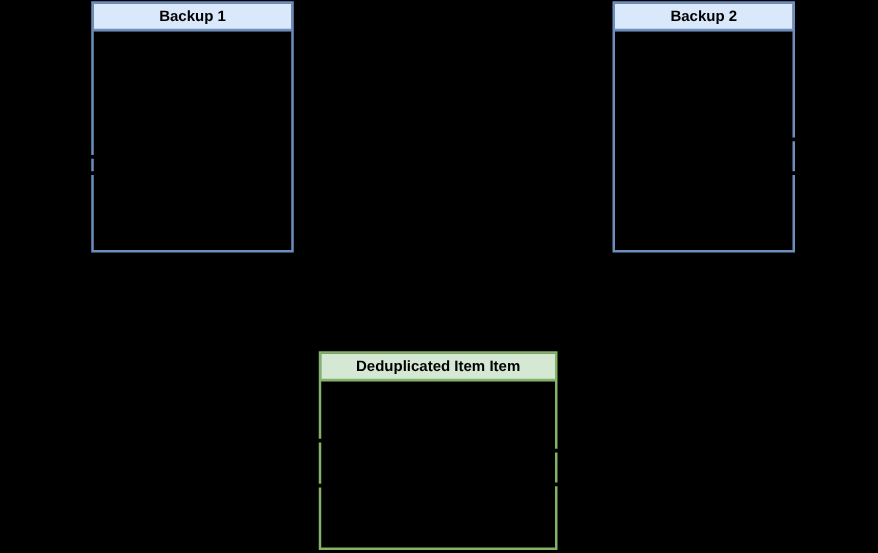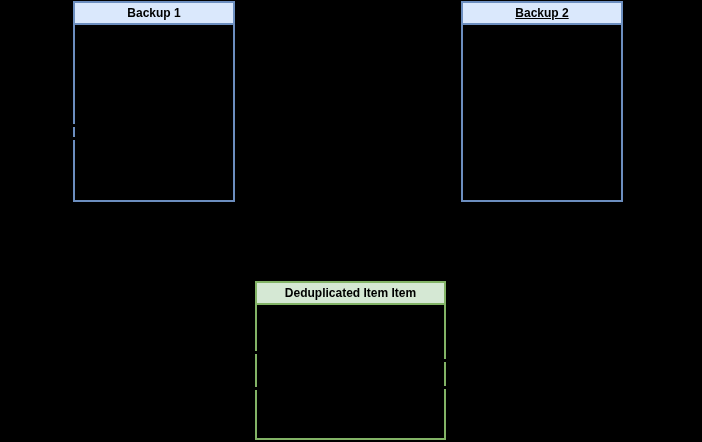--- a/index.html
+++ b/index.html
@@ -42,21 +42,21 @@
     background: transparent;
   }
   .stub {
     position: absolute;
     width: 6px;
     height: 3px;
     background: #000000;
   }
   
   #node-backup1 { left: 73px;  top: 1px;   width: 162px; height: 201px; }
-  #node-backup2 { left: 461px; top: 1px;   width: 162px; height: 201px; text-decoration: underline; }
+  #node-backup2 { left: 490px; top: 1px;   width: 146px; height: 201px; }
   #node-dedup   { left: 255px; top: 281px; width: 191px; height: 159px; }
   
   .stub-b1-l1 { left: 71px;  top: 124px; }
   .stub-b1-l2 { left: 71px;  top: 137px; }
   .stub-b2-r1 { left: 631px; top: 110px; }
   .stub-b2-r2 { left: 631px; top: 137px; }
   .stub-dd-l1 { left: 253px; top: 351px; }
   .stub-dd-l2 { left: 253px; top: 387px; }
   .stub-dd-r1 { left: 441px; top: 359px; }
   .stub-dd-r2 { left: 441px; top: 386px; }

